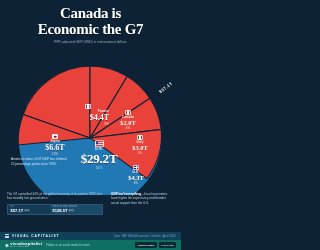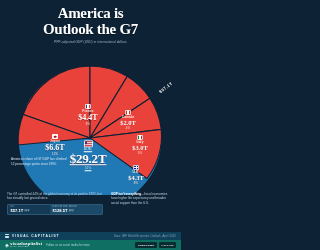--- a/index.html
+++ b/index.html
@@ -172,22 +172,22 @@
     font-size:2.5px; font-weight:bold;
     padding:1.2px 2.5px; border-radius:1px;
     letter-spacing:.2px;
   }
 </style>
 </head>
 <body>
 
 <div class="header">
   <div class="title">
-    <div>America is</div>
-    <div>Outlook the G7</div>
+    <div>Canada is</div>
+    <div>Economic the G7</div>
   </div>
   <div class="subtitle">PPP-adjusted GDP (USD) in international dollars</div>
 </div>
 
 <div class="chart-wrap">
   <svg class="chart-svg" width="181" height="150" viewBox="0 0 181 150">
     <defs>
       <clipPath id="clipall">
           <rect x="0" y="0" width="181" height="150"></rect>
         </clipPath>
@@ -210,21 +210,21 @@
 
   <div class="seg-label" style="left:55px; top:100px;">
     <span class="flag small" style="background:#fff;">
         <i style="position:absolute;left:50%;top:50%;width:2.6px;height:2.6px;background:#bc002d;border-radius:50%;transform:translate(-50%,-50%);display:block;"></i>
       </span>
     <div class="cname">Japan</div>
     <div class="cval">$6.6T</div>
     <div class="cpct">12%</div>
   </div>
 
-  <div class="seg-label" style="left:88px; top:70px;">
+  <div class="seg-label" style="left:88px; top:70px;text-align:right;">
     <span class="flag small" style="background:linear-gradient(to right,#0055a4 0 33%,#fff 33% 66%,#ef4135 66% 100%);"></span>
     <div class="cname">France</div>
     <div class="cval">$4.4T</div>
     <div class="cpct">8%</div>
   </div>
 
   <div class="seg-label" style="left:128px; top:75px;">
     <span class="flag small" style="background:linear-gradient(to right,#d52b1e 0 28%,#fff 28% 72%,#d52b1e 72% 100%);"></span>
     <div class="cname">Canada</div>
     <div class="cval sm">$2.0T</div>
@@ -242,21 +242,21 @@
     <span class="flag small" style="background:#00247d;">
         <i style="position:absolute;left:0;top:40%;width:100%;height:20%;background:#fff;display:block;"></i>
         <i style="position:absolute;left:40%;top:0;width:20%;height:100%;background:#fff;display:block;"></i>
       </span>
     <div class="cname">U.K.</div>
     <div class="cval sm">$4.3T</div>
     <div class="cpct">8%</div>
   </div>
 
 
-  <div class="seg-label" style="left:88px; top:110px; width:70px;text-decoration:underline;">
+  <div class="seg-label" style="left:99px; top:110px; width:70px;">
     <span class="flag" style="width:9px;height:6.5px;background:repeating-linear-gradient(to bottom,#b22234 0 1px,#fff 1px 2px);">
         <i style="position:absolute;left:0;top:0;width:42%;height:54%;background:#3c3b6e;display:block;"></i>
       </span>
     <div class="cname us">U.S.</div>
     <div class="cval us">$29.2T</div>
     <div class="cpct us">51%</div>
   </div>
 
   <div class="g7-tag">$57.1T</div>
 

